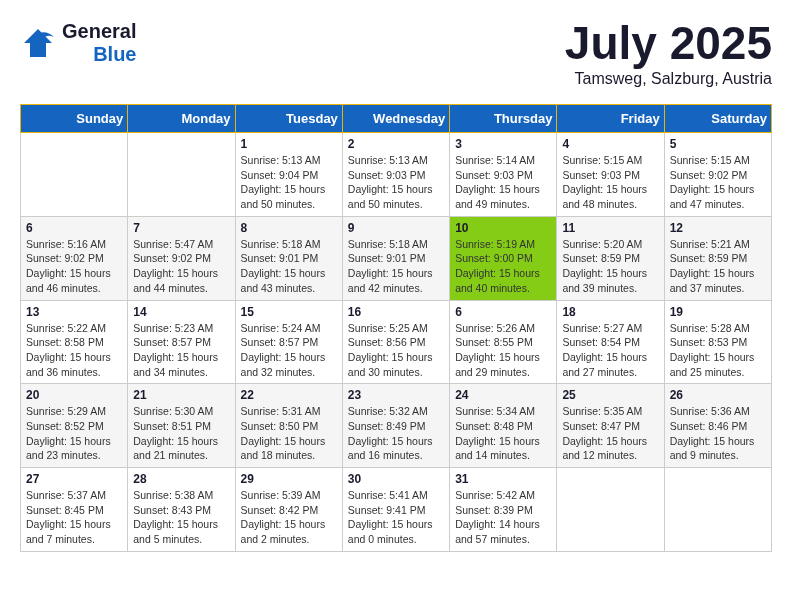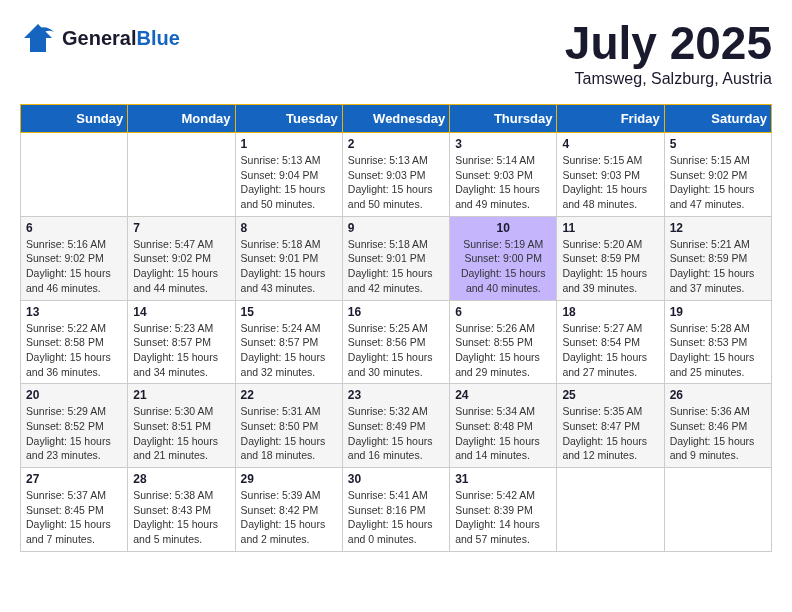--- a/index.html
+++ b/index.html
@@ -79,21 +79,21 @@
 <body>
 
 <div class="header">
   <div class="logo-wrapper">
     <svg width="36" height="36" viewBox="0 0 36 36">
       <polygon points="18,4 32,18 26,18 26,32 10,32 10,18 4,18" fill="#1565c0"></polygon>
       <polygon points="18,2 34,16 28,16 28,30 8,30 8,16 2,16" fill="none" stroke="#1565c0" stroke-width="0"></polygon>
 
       <path d="M20 8 C24 6, 30 8, 34 12 C30 10, 26 10, 22 14 L20 8Z" fill="#1565c0"></path>
     </svg>
-    <div style="display:flex;line-height:1.15;">
+    <div style="display:flex;flex-direction:column;line-height:1.15;">
       <span style="font-size:20px;font-weight:bold;color:#1a1a2e;">General</span>
       <span style="font-size:20px;font-weight:bold;color:#1565c0;text-align:right;">Blue</span>
     </div>
   </div>
   <div class="title-block">
     <div class="month-year">July 2025</div>
     <div class="location">Tamsweg, Salzburg, Austria</div>
   </div>
 </div>
 
@@ -171,21 +171,21 @@
 Daylight: 15 hours
 and 43 minutes.</div>
         </td>
         <td style="background: rgb(245, 245, 245);">
           <div class="day-num">9</div>
           <div class="cell-text" style="white-space: pre-line;">Sunrise: 5:18 AM
 Sunset: 9:01 PM
 Daylight: 15 hours
 and 42 minutes.</div>
         </td>
-        <td style="background: #c4b5fd; text-align: center;">
+        <td style="background: #84cc16;">
           <div class="day-num">10</div>
           <div class="cell-text" style="white-space: pre-line;">Sunrise: 5:19 AM
 Sunset: 9:00 PM
 Daylight: 15 hours
 and 40 minutes.</div>
         </td>
         <td style="background: rgb(245, 245, 245);">
           <div class="day-num">11</div>
           <div class="cell-text" style="white-space: pre-line;">Sunrise: 5:20 AM
 Sunset: 8:59 PM
@@ -320,21 +320,21 @@
         <td>
           <div class="day-num">29</div>
           <div class="cell-text" style="white-space: pre-line;">Sunrise: 5:39 AM
 Sunset: 8:42 PM
 Daylight: 15 hours
 and 2 minutes.</div>
         </td>
         <td>
           <div class="day-num">30</div>
           <div class="cell-text" style="white-space: pre-line;">Sunrise: 5:41 AM
-Sunset: 8:16 PM
+Sunset: 9:41 PM
 Daylight: 15 hours
 and 0 minutes.</div>
         </td>
         <td>
           <div class="day-num">31</div>
           <div class="cell-text" style="white-space: pre-line;">Sunrise: 5:42 AM
 Sunset: 8:39 PM
 Daylight: 14 hours
 and 57 minutes.</div>
         </td>

